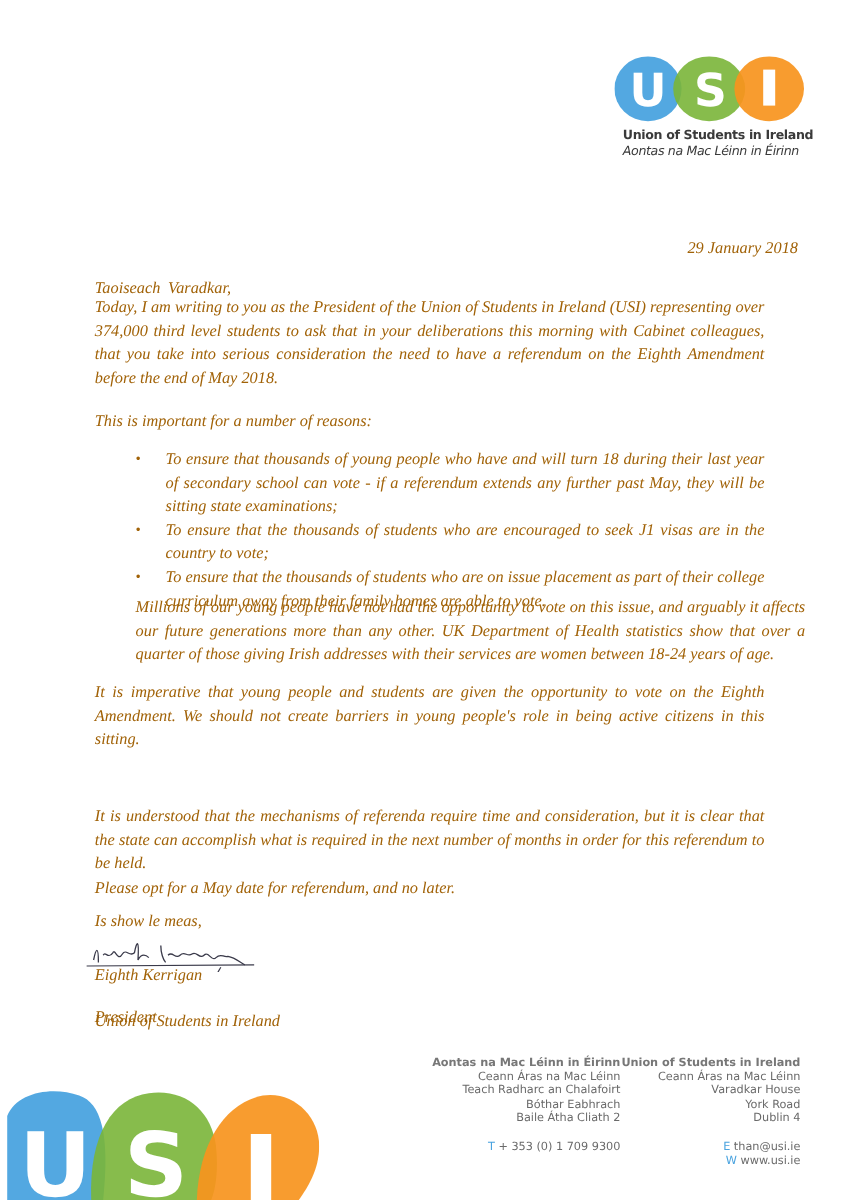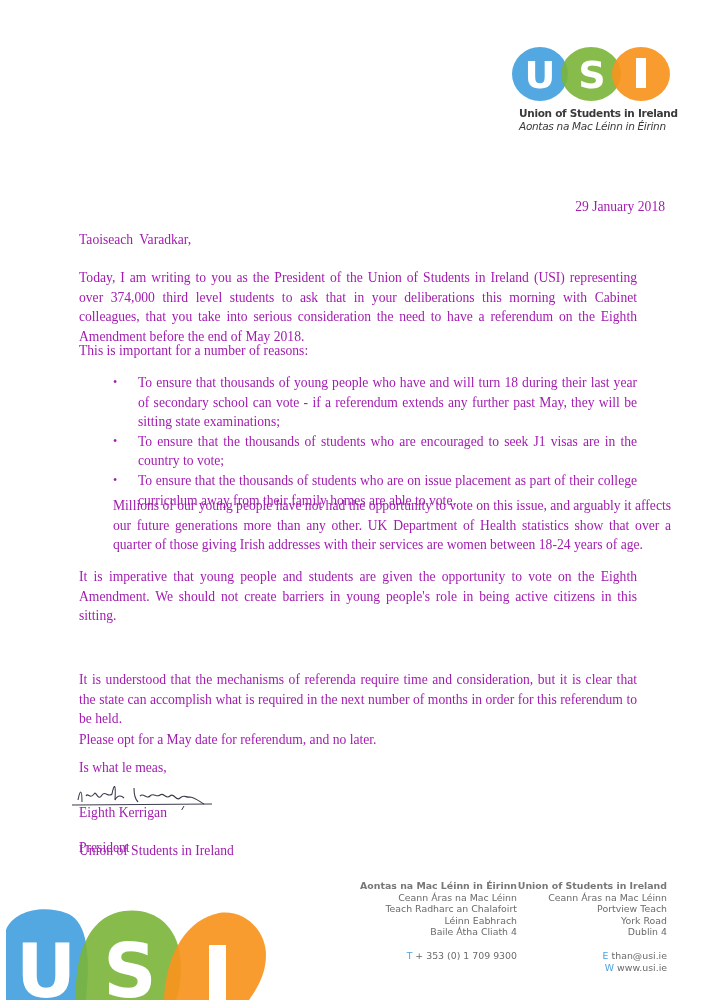--- a/index.html
+++ b/index.html
@@ -9,25 +9,25 @@
 
   
   .logo-top { position:absolute; left:512px; top:46px; width:158px; height:56px; }
   .logo-top svg { width:100%; height:100%; }
   .logo-name { position:absolute; left:519px; top:107px; font-family:"DejaVu Sans", sans-serif;
                font-size:10.5px; font-weight:bold; color:#3a3a3a; letter-spacing:-0.3px; white-space:nowrap; }
   .logo-name-irish { position:absolute; left:519px; top:120px; font-family:"DejaVu Sans", sans-serif;
                font-size:10.5px; font-style:italic; color:#3a3a3a; letter-spacing:-0.3px; white-space:nowrap; }
 
   
-  .text { font-family:"Liberation Serif", "DejaVu Serif", serif; font-size:13.6px; line-height:19.6px; color:#a21caf; }
+  .text { font-family:"Liberation Serif", "DejaVu Serif", serif; font-size:13.6px; line-height:19.6px; color:#a16207;font-style:italic; }
   .date { position:absolute; right:42px; top:197px; }
   .salutation { position:absolute; left:79px; top:230px; word-spacing:3px; }
   .para { position:absolute; left:79px; width:558px; text-align:justify; }
-  .p1 { top:268px; }
+  .p1 { top:246px; }
   .p2 { top:341px; }
   .bullets { position:absolute; left:113px; top:373px; width:524px; margin:0; padding:0; list-style:none; }
   .bullets li { position:relative; padding-left:25px; text-align:justify; margin:0; }
   .bullets li .dot { position:absolute; left:0; top:0; font-size:12px; }
   .p3 { top:496px;margin-left:34px; }
   .p4 { top:567px; }
   .p5 { top:619px; }
   .p6 { top:670px; }
   .p7 { top:730px; }
 
@@ -85,50 +85,50 @@
       <span class="dot">•</span>
       <span>To ensure that the thousands of students who are on issue placement as part of their college curriculum away from their family homes are able to vote.</span>
     </li>
   </ul>
 
   <div class="text para p3">Millions of our young people have not had the opportunity to vote on this issue, and arguably it affects our future generations more than any other. UK Department of Health statistics show that over a quarter of those giving Irish addresses with their services are women between 18-24 years of age.</div>
   <div class="text para p4">It is imperative that young people and students are given the opportunity to vote on the Eighth Amendment. We should not create barriers in young people's role in being active citizens in this sitting.</div>
   <div class="text para p6">It is understood that the mechanisms of referenda require time and consideration, but it is clear that the state can accomplish what is required in the next number of months in order for this referendum to be held.</div>
   <div class="text para p7">Please opt for a May date for referendum, and no later.</div>
 
-  <div class="text closing">Is what le meas,</div>
+  <div class="text closing">Is show le meas,</div>
   <div class="signature">
     <svg viewBox="0 0 140 30" width="140" height="30">
       <path d="M6 20 C 8 10, 10 8, 10 22 M14 16 C 16 12, 18 20, 22 14 C 24 10, 26 22, 30 15 C 33 10, 36 18, 40 14 C 42 4, 44 2, 43 20 C 46 14, 50 16, 52 18" fill="none" stroke="#3a3a4a" stroke-width="1.1"></path>
       <path d="M62 8 C 62 14, 64 20, 66 22 M68 16 C 72 12, 74 20, 78 16 C 82 12, 84 18, 88 15 C 92 12, 94 20, 98 16 C 102 12, 104 22, 108 18 C 112 14, 114 18, 118 17 C 124 18, 128 22, 132 24" fill="none" stroke="#3a3a4a" stroke-width="1.1"></path>
       <line x1="0" y1="25" x2="140" y2="24" stroke="#3a3a4a" stroke-width="1"></line>
       <line x1="112" y1="26" x2="104" y2="40" stroke="#3a3a4a" stroke-width="1"></line>
     </svg>
   </div>
   <div class="text sig-name">Eighth Kerrigan</div>
   <div class="text sig-title">President</div>
   <div class="text sig-org">Union of Students in Ireland</div>
 
   <div class="foot foot-left">
     <div class="bold">Aontas na Mac Léinn in Éirinn</div>
     <div>Ceann Áras na Mac Léinn</div>
     <div>Teach Radharc an Chalafoirt</div>
-    <div>Léinn Eabhrach</div>
-    <div>Baile Átha Cliath 4</div>
+    <div>Bóthar Eabhrach</div>
+    <div>Baile Átha Cliath 2</div>
     <div class="foot-gap"></div>
     <div>
       <span class="lbl">T</span>
       <span>+ 353 (0) 1 709 9300</span>
     </div>
   </div>
 
   <div class="foot foot-right">
     <div class="bold">Union of Students in Ireland</div>
     <div>Ceann Áras na Mac Léinn</div>
-    <div>Portview Teach</div>
+    <div>Varadkar House</div>
     <div>York Road</div>
     <div>Dublin 4</div>
     <div class="foot-gap"></div>
     <div>
       <span class="lbl">E</span>
       <span>than@usi.ie</span>
     </div>
     <div>
       <span class="lbl">W</span>
       <span>www.usi.ie</span>

